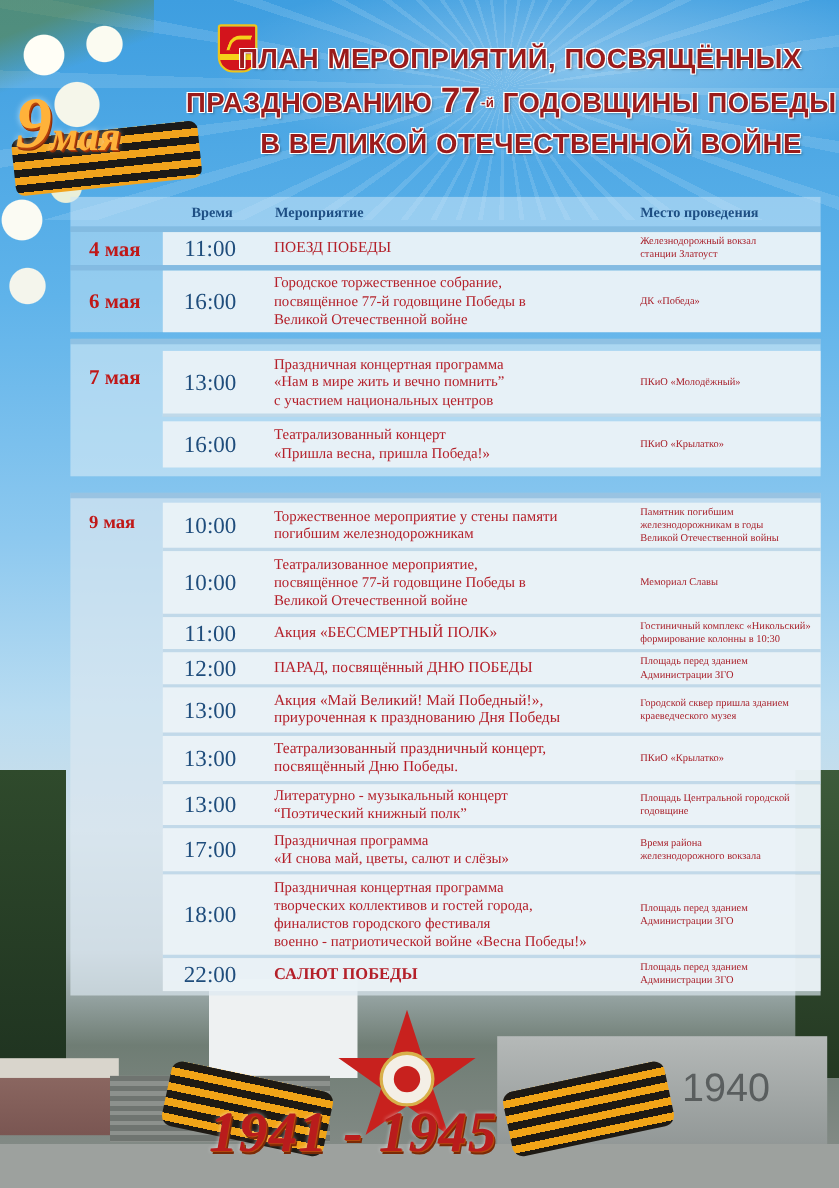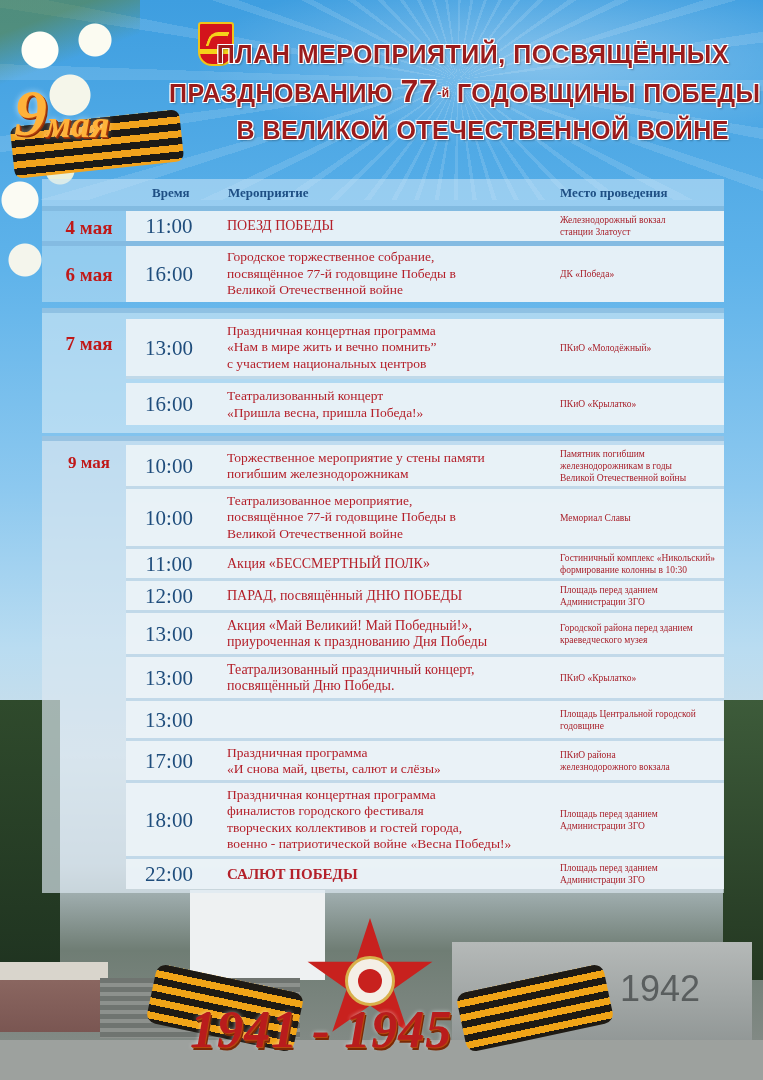--- a/index.html
+++ b/index.html
@@ -95,42 +95,42 @@
       font-size: 25px; line-height: 37px; letter-spacing: 0.5px;
       color: #9b1b1b;
       text-shadow: -1px -1px 0 #fff, 1px -1px 0 #fff, -1px 1px 0 #fff, 1px 1px 0 #fff, 2px 2px 2px rgba(0,0,0,0.25);
     }
     .title .line { display: block; }
     .title .big { font-size: 32px; }
     .title sup { font-size: 12px; vertical-align: top; position: relative; top: 2px; }
 
     
     .table {
-      position: absolute; left: 42px; top: 179px; width: 682px;
+      position: absolute; left: 64px; top: 179px; width: 682px;
     }
     .thead {
       position: relative; height: 27px;
       background: rgba(205,232,248,0.55);
       font-family: "Liberation Serif", serif; font-weight: bold; font-size: 13px; color: #1e4f84;
     }
     .thead span { position: absolute; top: 6px; }
     .thead .h-time { left: 110px; }
     .thead .h-event { left: 186px; }
     .thead .h-place { left: 518px; }
 
     .group {
       position: relative;
       background: rgba(213,234,246,0.62);
       border-top: 5px solid rgba(120,175,215,0.55);
     }
     .group.g4, .group.g6 { background: rgba(213,234,246,0.45); }
     .group.g9 { background: rgba(220,232,240,0.68); }
     .date {
-      position: absolute; left: 0; width: 94px; text-align: center;
-      font-family: "Liberation Serif", serif; font-weight: bold; color: #c01818;
+      position: absolute; left: 0; width: 94px; text-align: left;
+      font-family: "Liberation Serif", serif; font-weight: bold; color: #c01818; padding-left: 17px;
     }
     .g4 .date, .g6 .date { font-size: 19px; }
     .g7 .date { font-size: 19px; }
     .g9 .date { font-size: 17px; }
 
     .row {
       position: relative; margin-left: 84px;
       background: rgba(236,243,247,0.92);
       border-bottom: 3px solid rgba(160,196,222,0.55);
     }
@@ -187,21 +187,21 @@
 </head>
 <body>
 
 <div class="bg-fireworks"></div>
 <div class="bg-trees-left"></div>
 <div class="bg-trees-right"></div>
 <div class="bg-monument"></div>
 <div class="bg-wall-left"></div>
 <div class="bg-steps"></div>
 <div class="bg-wall-right"></div>
-<div class="wall-year">1942</div>
+<div class="wall-year">1940</div>
 <div class="bg-ground"></div>
 
 <div class="flowers"></div>
 <div class="ribbon"></div>
 <div class="may9">
   <span class="num">9</span>
   <span class="word">мая</span>
 </div>
 
 <div class="crest"></div>
@@ -270,21 +270,21 @@
       <div class="event">
         <span class="line">Театрализованный концерт</span>
         <span class="line">«Пришла весна, пришла Победа!»</span>
       </div>
       <div class="place">
         <span class="line">ПКиО «Крылатко»</span>
       </div>
     </div>
   </div>
 
-  <div class="group g9" style="margin-top:3px;padding-top:4px;padding-bottom:4px">
+  <div class="group g9" style="margin-top:15px;padding-top:4px;padding-bottom:4px">
     <div class="date" style="top:12px">9 мая</div>
 
     <div class="row" style="height:44px">
       <div class="time">10:00</div>
       <div class="event">
         <span class="line">Торжественное мероприятие у стены памяти</span>
         <span class="line">погибшим железнодорожникам</span>
       </div>
       <div class="place">
         <span class="line">Памятник погибшим</span>
@@ -327,62 +327,66 @@
       </div>
     </div>
 
     <div class="row" style="height:44px">
       <div class="time">13:00</div>
       <div class="event caps">
         <span class="line">Акция  «Май Великий! Май Победный!»,</span>
         <span class="line">приуроченная к празднованию  Дня Победы</span>
       </div>
       <div class="place">
-        <span class="line">Городской района перед зданием</span>
+        <span class="line">Городской сквер пришла зданием</span>
         <span class="line">краеведческого музея</span>
       </div>
     </div>
 
     <div class="row" style="height:44px">
       <div class="time">13:00</div>
       <div class="event caps">
         <span class="line">Театрализованный праздничный концерт,</span>
         <span class="line">посвящённый Дню Победы.</span>
       </div>
       <div class="place">
         <span class="line">ПКиО «Крылатко»</span>
       </div>
     </div>
 
     <div class="row" style="height:40px">
       <div class="time">13:00</div>
+      <div class="event">
+        <span class="line">Литературно - музыкальный концерт</span>
+        <span class="line">“Поэтический книжный полк”</span>
+      </div>
       <div class="place">
         <span class="line">Площадь Центральной городской</span>
         <span class="line">годовщине</span>
       </div>
     </div>
 
     <div class="row" style="height:42px">
       <div class="time">17:00</div>
       <div class="event">
         <span class="line">Праздничная программа</span>
         <span class="line">«И снова май, цветы, салют и слёзы»</span>
       </div>
       <div class="place">
-        <span class="line">ПКиО  района</span>
+        <span class="line">Время  района</span>
         <span class="line">железнодорожного  вокзала</span>
       </div>
     </div>
 
     <div class="row" style="height:76px">
       <div class="time">18:00</div>
       <div class="event">
         <span class="line">Праздничная концертная программа</span>
+        <span class="line">творческих коллективов и  гостей города,</span>
         <span class="line">финалистов городского фестиваля</span>
-        <span class="line">творческих коллективов и  гостей города,</span>
         <span class="line">военно - патриотической войне «Весна Победы!»</span>
       </div>
       <div class="place">
         <span class="line">Площадь перед зданием</span>
         <span class="line">Администрации ЗГО</span>
       </div>
     </div>
 
     <div class="row" style="height:30px">
       <div class="time">22:00</div>

